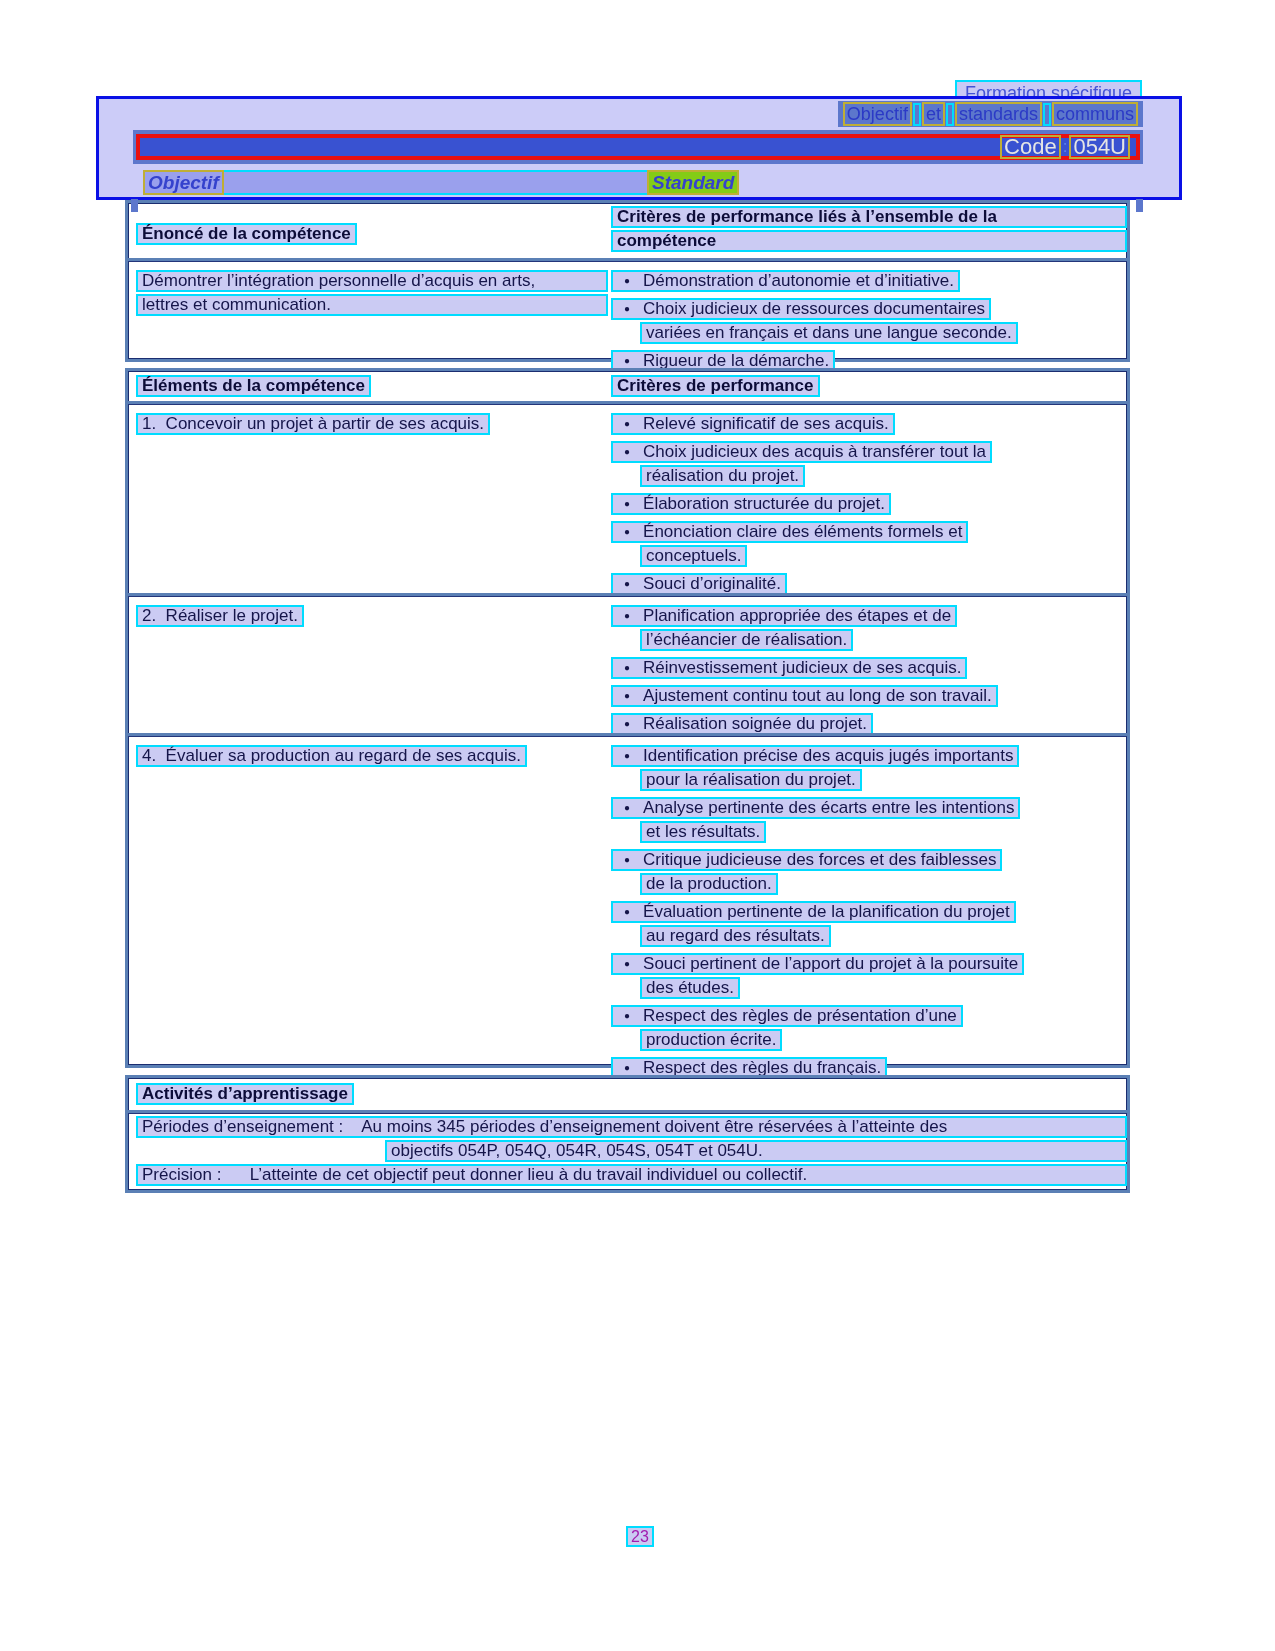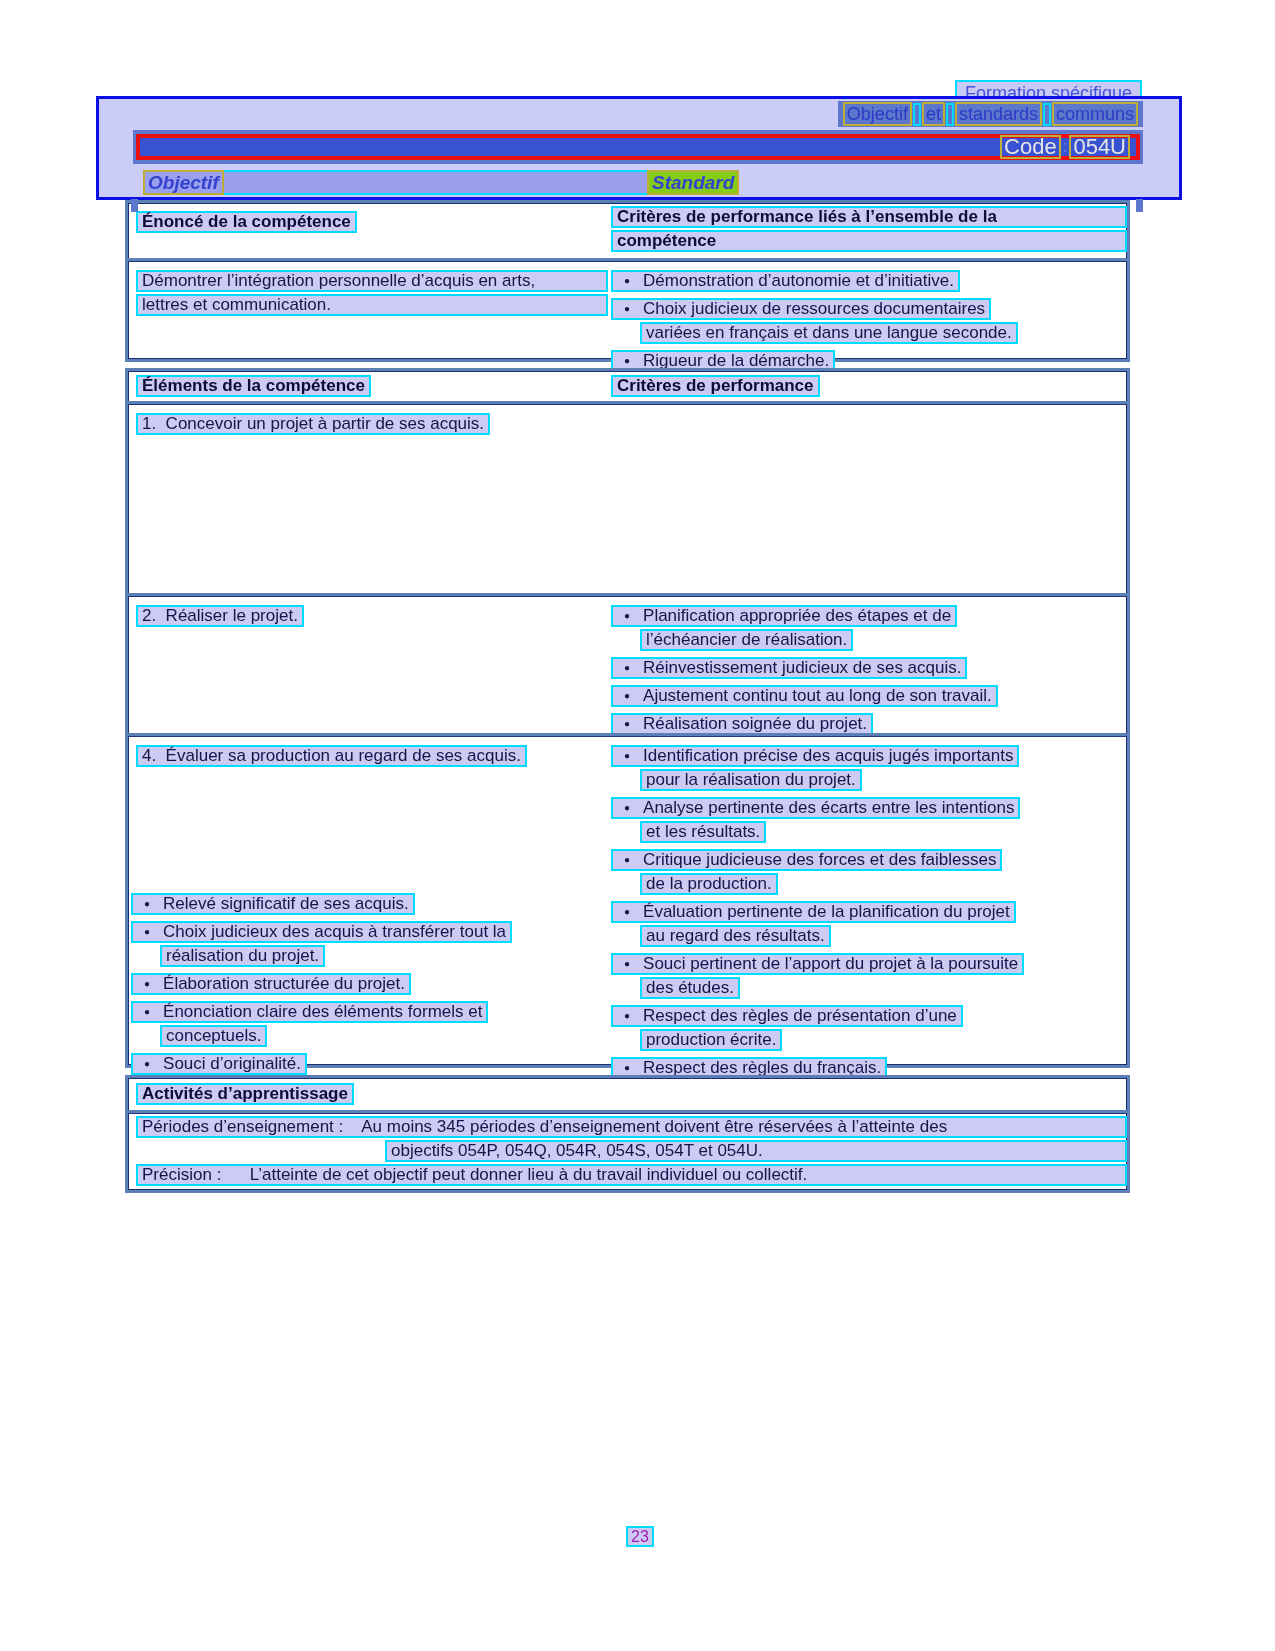--- a/index.html
+++ b/index.html
@@ -136,21 +136,21 @@
       <div class="stdbox">
         <span class="objstd-word">Standard</span>
       </div>
     </div>
   </div>
   <div class="tab" style="left:131px;top:199px;"></div>
   <div class="tab" style="left:1136px;top:199px;"></div>
 
   <div class="tbl" style="top:200px;height:156px;">
     <div class="cells">
-      <div class="cell-l hdr-pad" style="padding-top:8px;">
+      <div class="cell-l hdr-pad" style="padding-top:20px;">
         <span class="hl b">Énoncé de la compétence</span>
       </div>
       <div class="cell-r hdr-pad-r">
         <span class="hl b line">Critères de performance liés à l’ensemble de la</span>
         <span class="hl b line">compétence</span>
       </div>
     </div>
     <div class="divider" style="position:absolute;left:0;right:0;top:55px;"></div>
     <div class="cells" style="position:absolute;left:0;right:0;top:59px;">
       <div class="cell-l">
@@ -176,21 +176,21 @@
     <div class="cells">
       <div class="cell-l hdr-pad" style="padding-top:4px;">
         <span class="hl b">Éléments de la compétence</span>
       </div>
       <div class="cell-r" style="padding:4px 0 0 3px;">
         <span class="hl b">Critères de performance</span>
       </div>
     </div>
     <div class="divider" style="position:absolute;left:0;right:0;top:30px;"></div>
 
-    <div class="cells" style="position:absolute;left:0;right:0;top:34px;height:232px;flex-direction:column;">
+    <div class="cells" style="position:absolute;left:0;right:0;top:34px;height:232px;">
       <div class="cell-l">
         <span class="hl">1.  Concevoir un projet à partir de ses acquis.</span>
       </div>
       <div class="cell-r">
         <div class="crit">
           <div><span class="hl"><span class="bullet">●</span><span>Relevé significatif de ses acquis.</span></span></div>
         </div>
         <div class="crit">
           <div><span class="hl"><span class="bullet">●</span><span>Choix judicieux des acquis à transférer tout la</span></span></div>
           <div class="cont"><span class="hl">réalisation du projet.</span></div>

